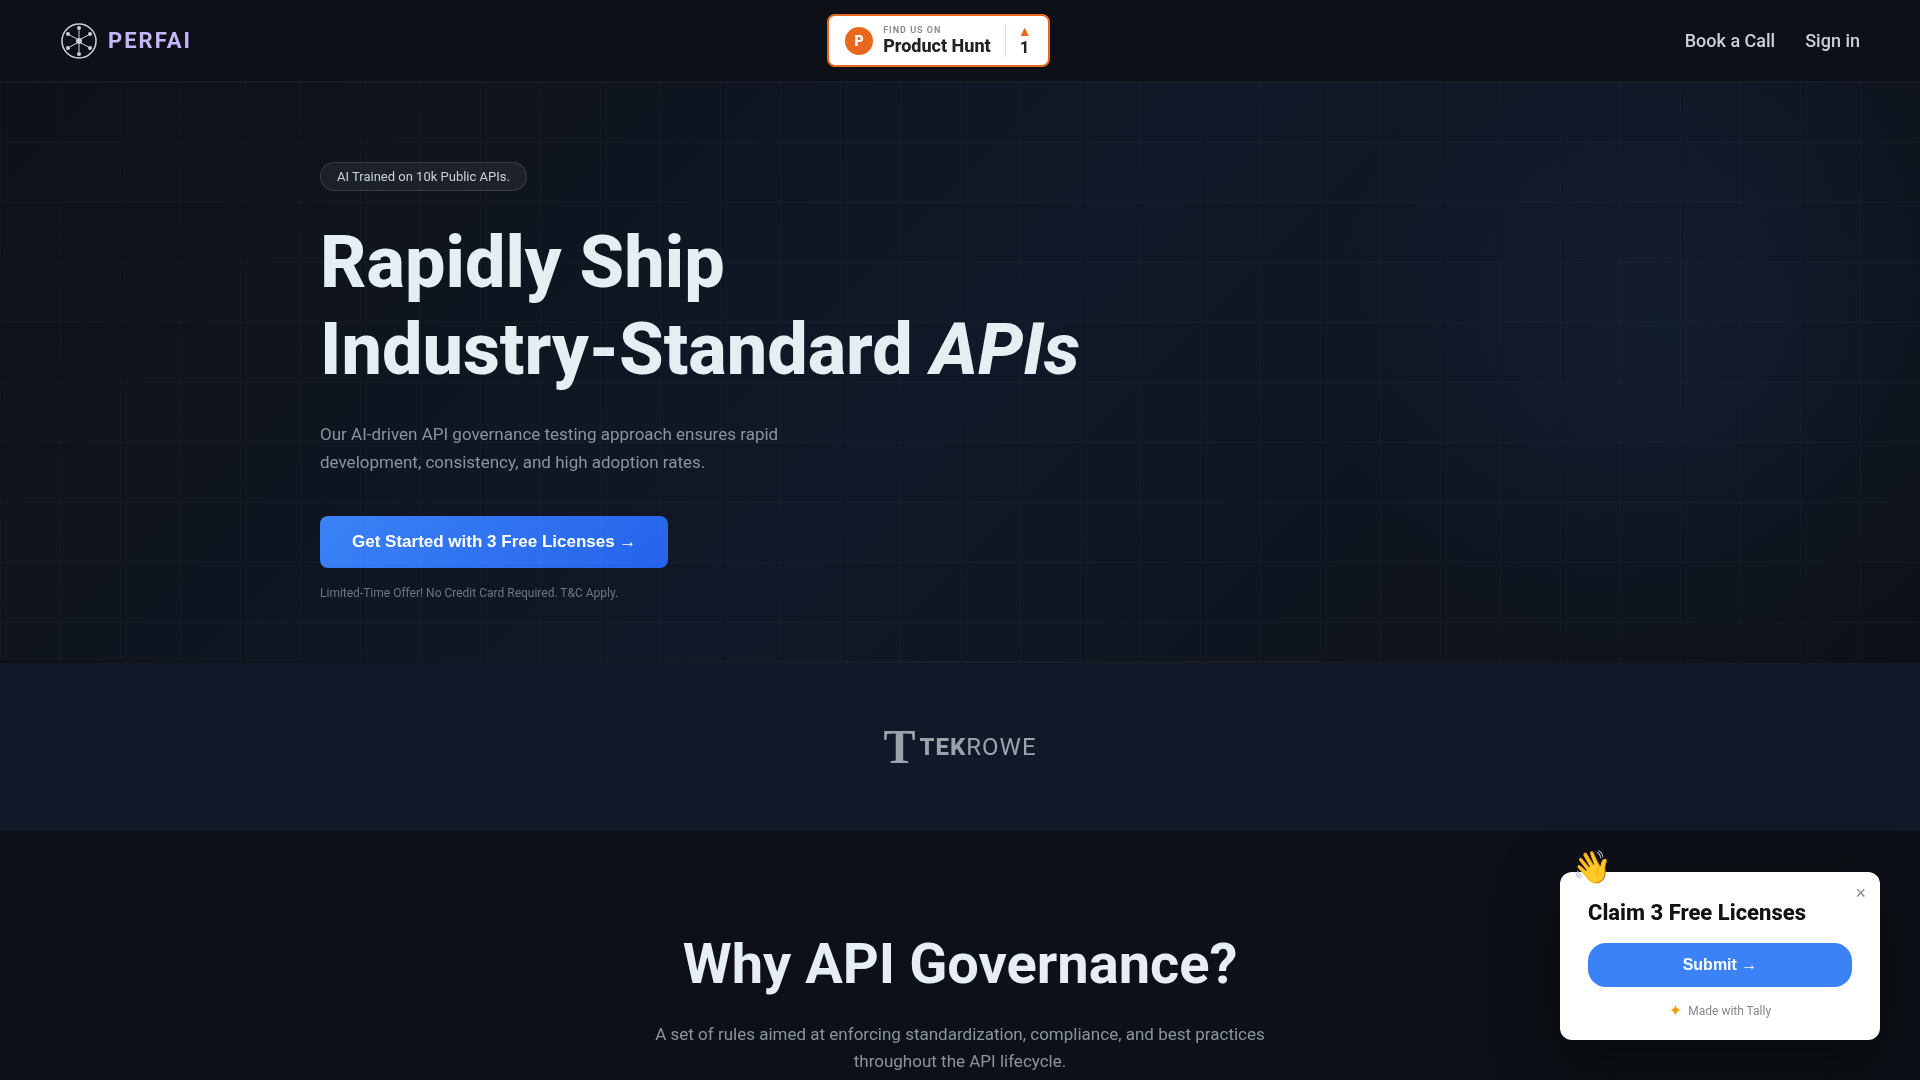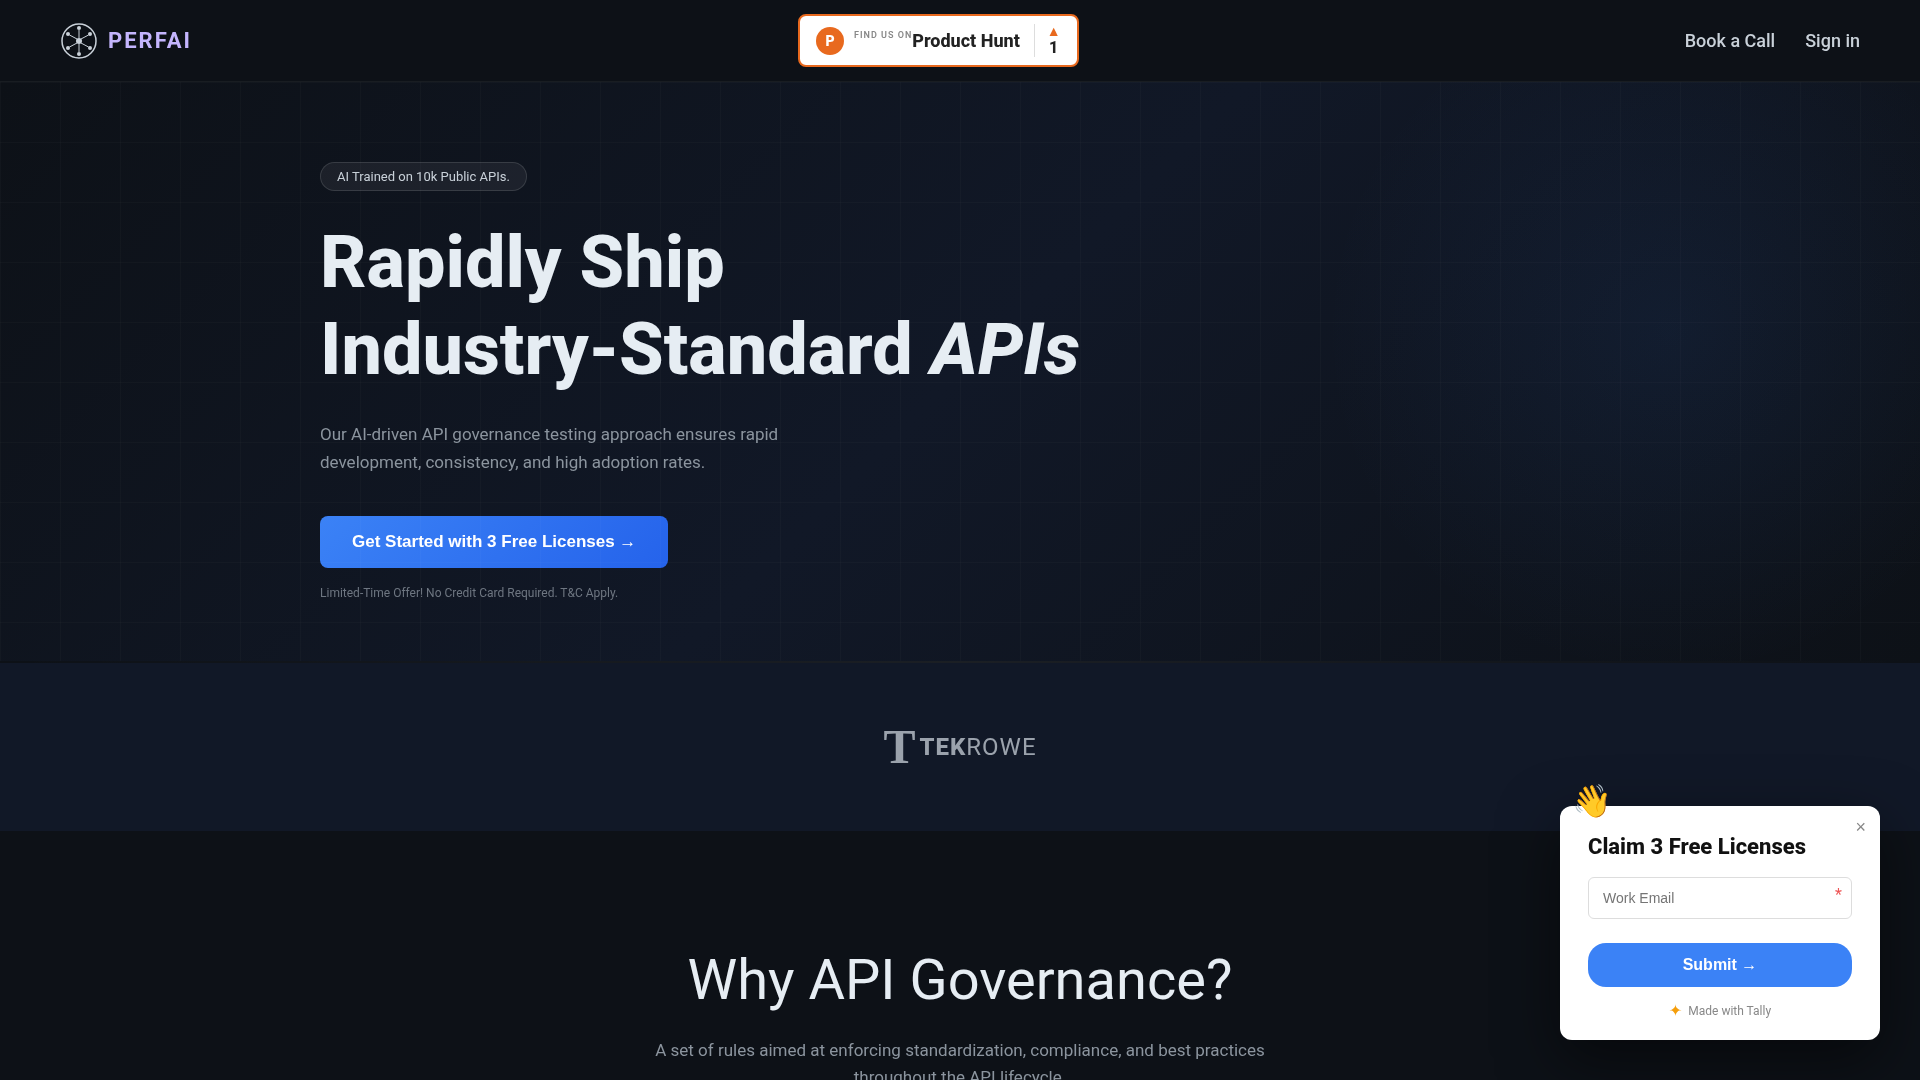--- a/index.html
+++ b/index.html
@@ -67,21 +67,21 @@
       display: flex;
       align-items: center;
       justify-content: center;
       color: #fff;
       font-weight: 900;
       font-size: 14px;
     }
 
     .ph-text-block {
       display: flex;
-      flex-direction: row;
+      flex-direction: column;
     }
 
     .ph-find-text {
       font-size: 9px;
       color: #888;
       font-weight: 600;
       letter-spacing: 1px;
       text-transform: uppercase;
     }
 
@@ -276,24 +276,23 @@
 
     
     .why-section {
       background: #0d1117;
       padding: 100px 60px;
       text-align: center;
     }
 
     .why-title {
       font-size: 56px;
-      font-weight: 400;
+      font-weight: 700;
       color: #e6edf3;
       margin-bottom: 24px;
-      margin-top: 16px;
     }
 
     .why-description {
       font-size: 17px;
       color: #8b949e;
       line-height: 1.6;
       max-width: 640px;
       margin: 0 auto;
     }
 
@@ -491,24 +490,20 @@
 <section class="why-section">
   <h2 class="why-title">Why API Governance?</h2>
   <p class="why-description">A set of rules aimed at enforcing standardization, compliance, and best practices throughout the API lifecycle.</p>
 </section>
 
 <div class="popup-overlay">
   <span class="wave-emoji">👋</span>
   <div class="popup-card">
     <button class="popup-close">×</button>
     <div class="popup-title">Claim 3 Free Licenses</div>
-    <div class="input-wrapper">
-      <input class="popup-input" type="email" placeholder="Work Email" style="">
-      <span class="input-required-star">*</span>
-    </div>
     <button class="popup-submit">
       <span>Submit →</span>
     </button>
     <div class="popup-footer">
       <span class="tally-star">✦</span>
       <span>Made with Tally</span>
     </div>
   </div>
 </div>
 

